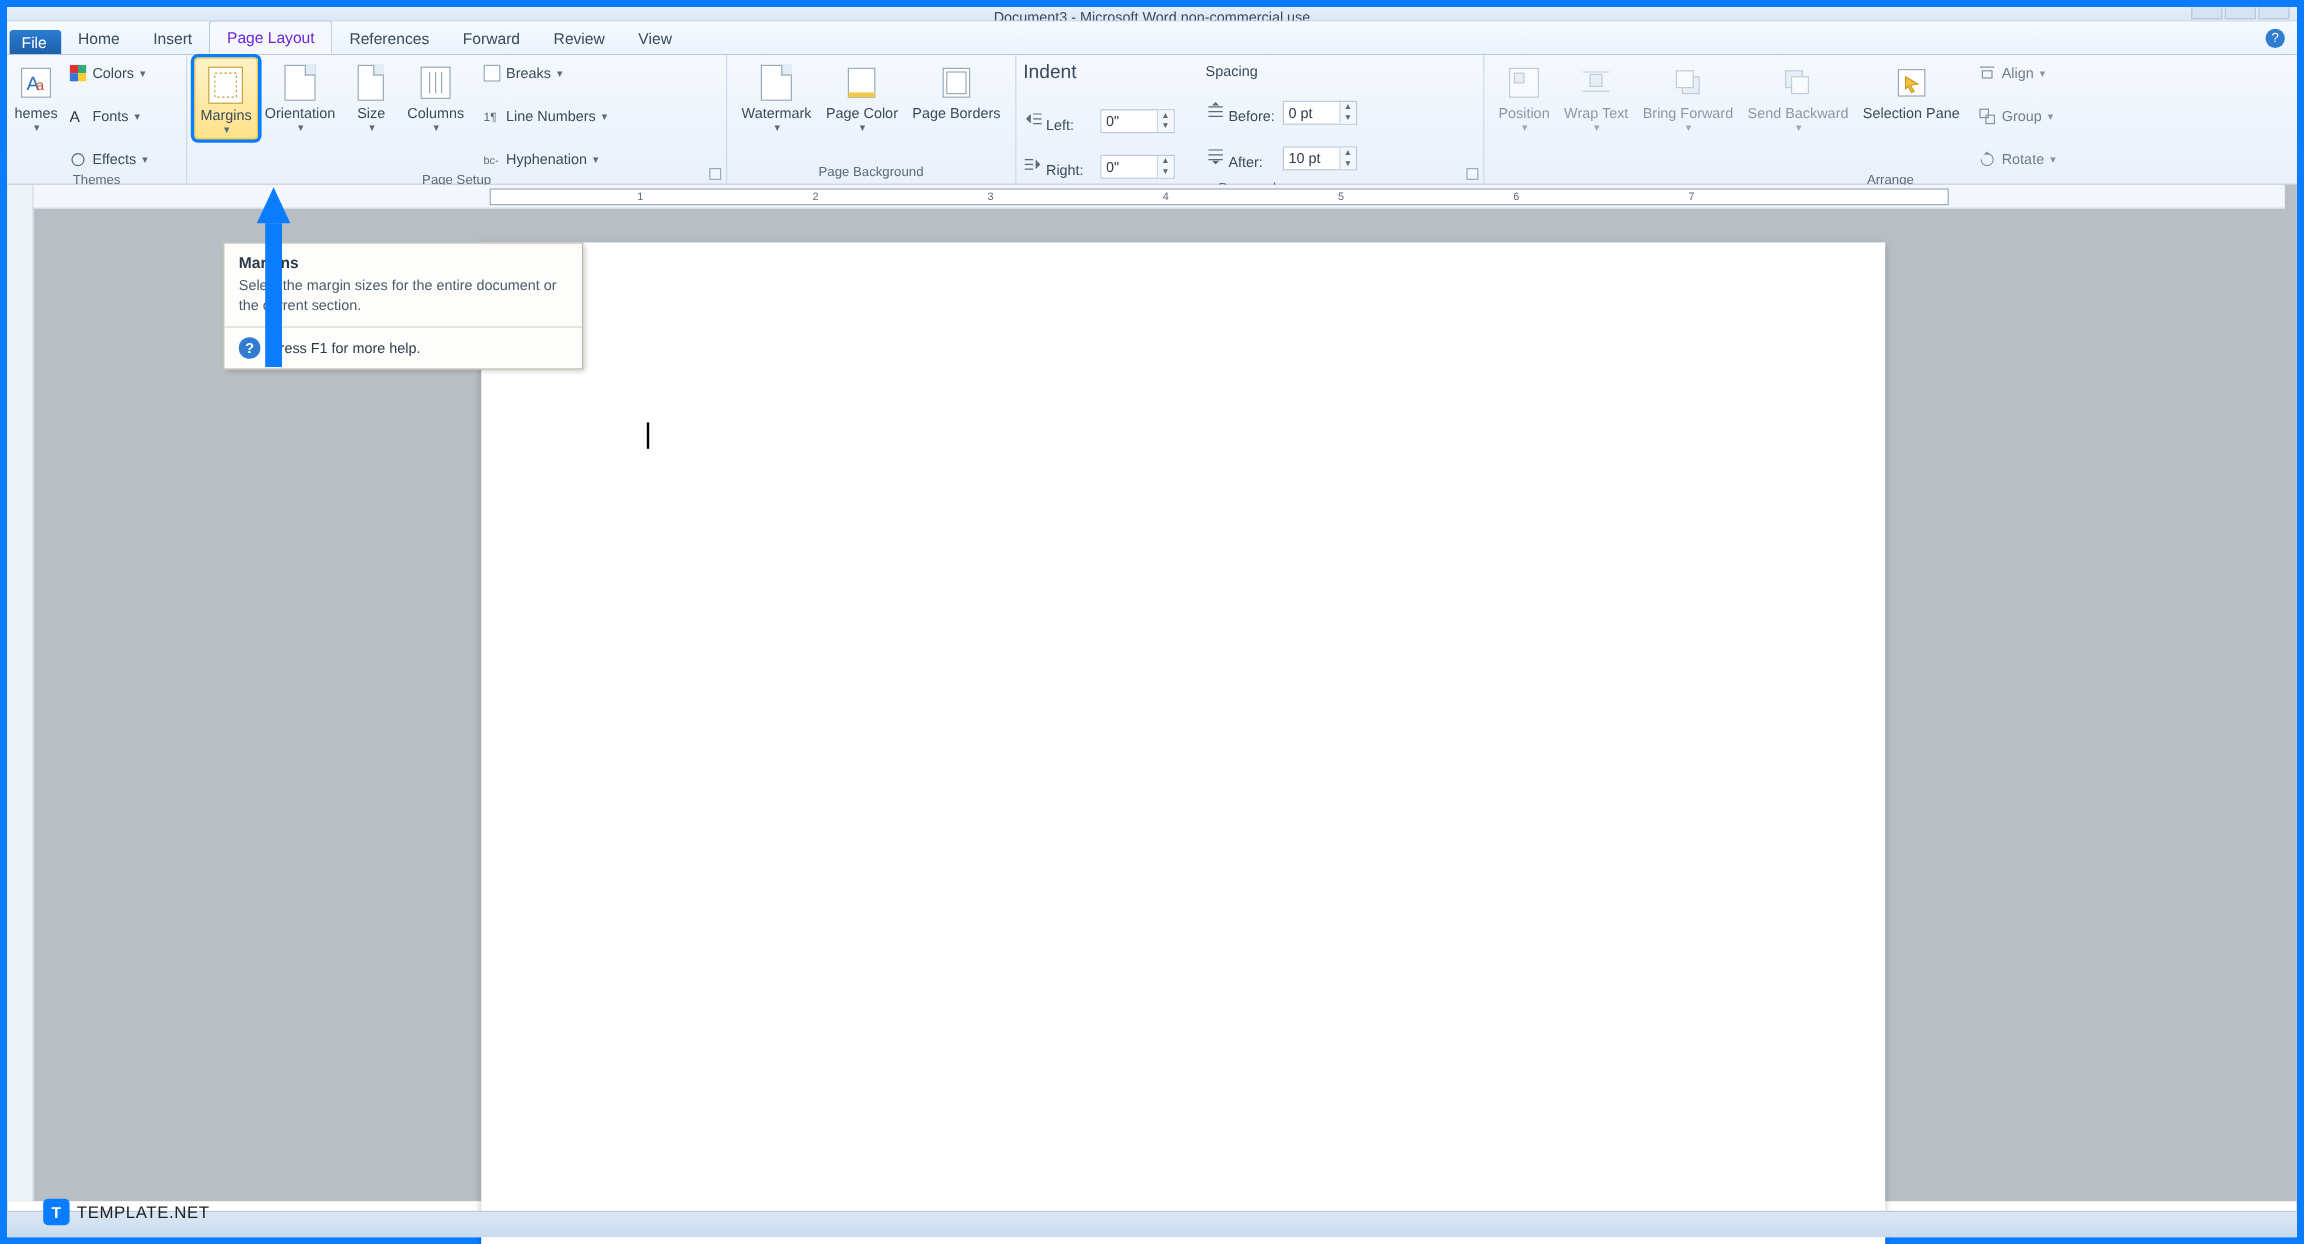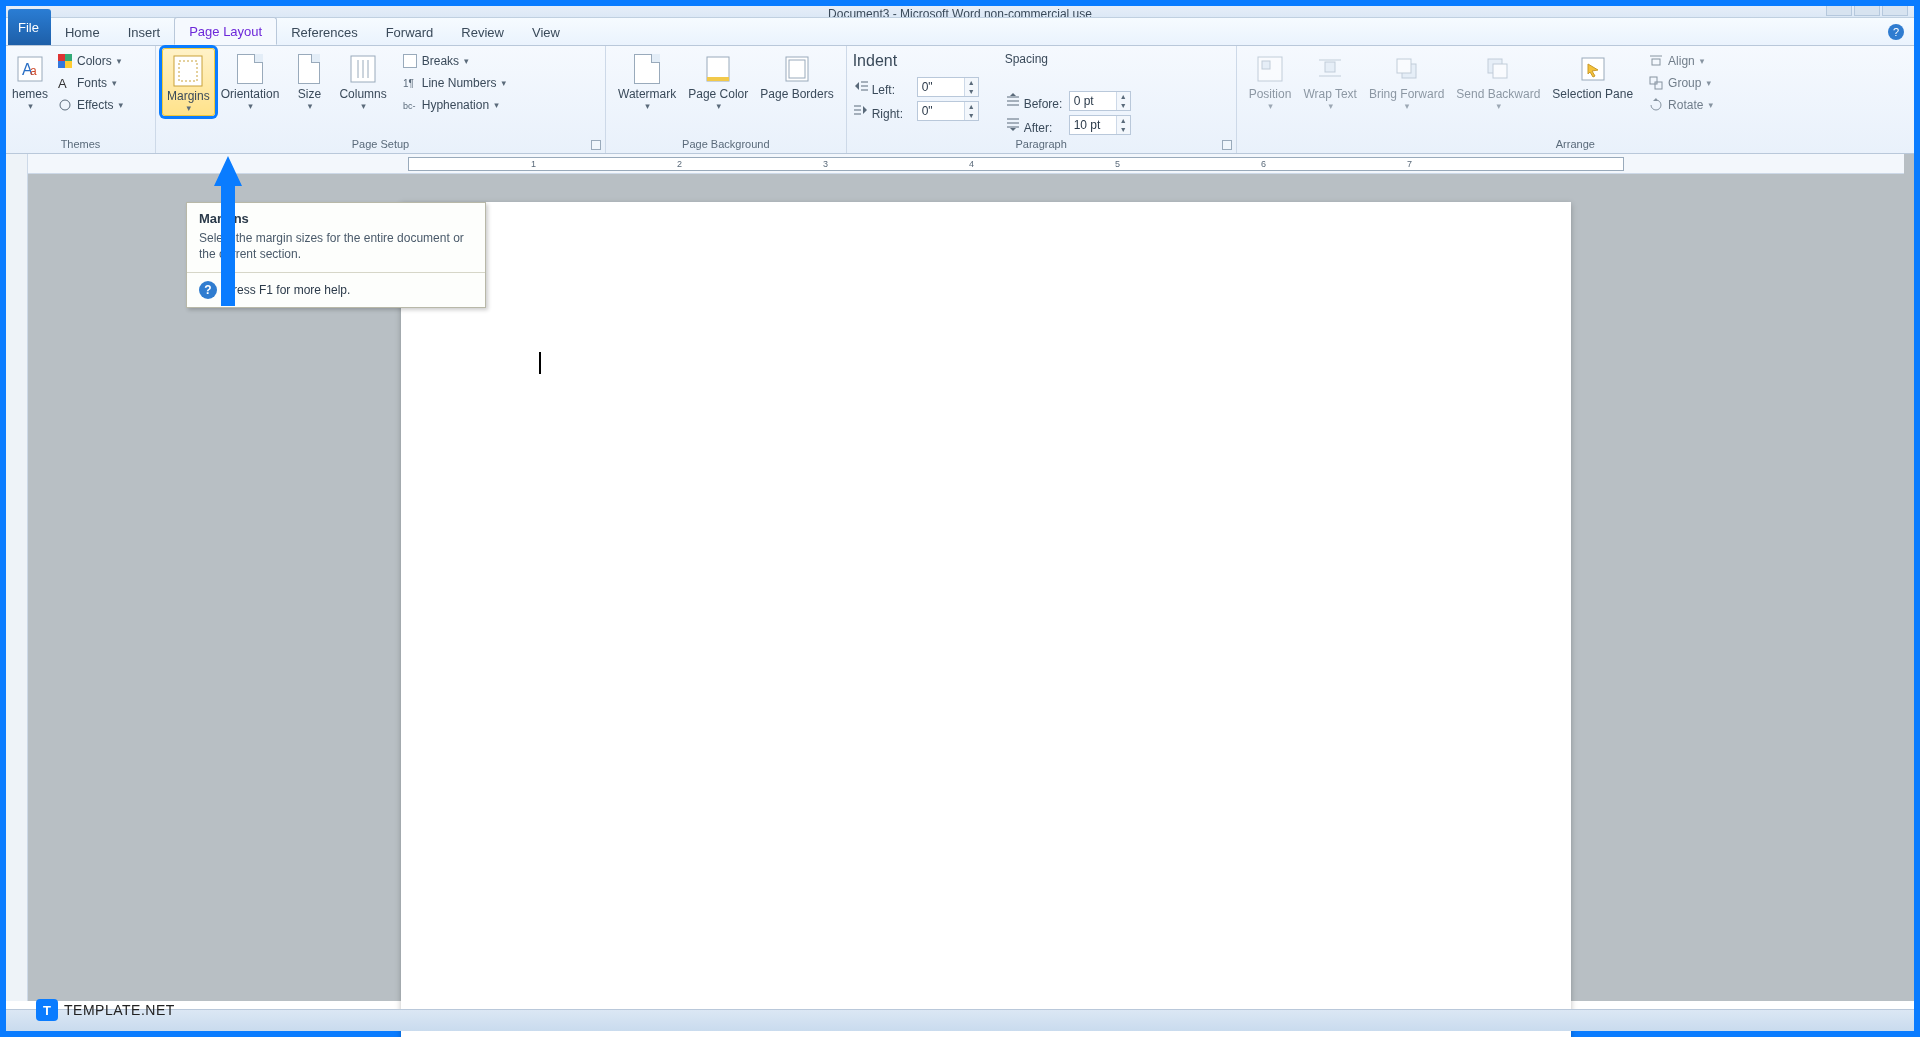--- a/index.html
+++ b/index.html
@@ -22,42 +22,42 @@
   .ribbon-tabs {
     height: 28px; display:flex; align-items:flex-end;
     background: linear-gradient(#f6fbff,#eaf3fd);
     border-bottom:1px solid #b9c8da;
     position: relative;
   }
   .tab-file {
     background: linear-gradient(#2a7dd4,#1e5fa8);
     color:#fff; font-size:13px; padding:5px 12px 5px 10px;
     border-radius:3px 3px 0 0; margin-left:2px;
-    height:36px; display:flex; align-items:center;margin-top:48px;
+    height:20px; display:flex; align-items:center;margin-top:48px;
   }
   .tab { font-size:13px; color:#3a4a5a; padding:6px 14px 5px; cursor:default; }
   .tab.active {
     background:#f5f9fe; border:1px solid #b9c8da; border-bottom:1px solid #f5f9fe;
     border-radius:3px 3px 0 0; color:#6d28d9;
   }
   .help-icon { position:absolute; right:10px; top:6px; width:16px; height:16px;
     border-radius:50%; background:#2f7cd0; color:#fff; font-size:11px;
     display:flex; align-items:center; justify-content:center; }
 
   
   .ribbon-body {
     height: 108px; background: linear-gradient(#f5f9fe,#e9f1fb);
     display:flex; border-bottom:1px solid #b9c8da; position:relative;
   }
   .group { border-right:1px solid #cdd9e8; display:flex; flex-direction:column; padding:2px 6px 0; position:relative; }
   .group-content { flex:1; display:flex; align-items:flex-start; }
   .group-label { text-align:center; font-size:11px; color:#5a6a7a; padding:2px 0 3px; position:relative; }
   .dlg-launch { position:absolute; right:4px; bottom:3px; width:10px; height:10px; border:1px solid #9ab; background:#f0f6fc; }
 
-  .vstack { display:flex; flex-direction:column; gap:4px; }
+  .vstack { display:flex; flex-direction:column; gap:18px; }
   .hstack { display:flex; align-items:flex-end; gap:3px; }
   .small-btn { display:flex; align-items:center; gap:4px; font-size:12px; color:#3a4a5a; padding:1px 3px; white-space:nowrap; }
   .small-btn .ico { width:16px; height:16px; display:inline-flex; align-items:center; justify-content:center; }
   .drop-caret { font-size:9px; color:#5a6a7a; margin-left:1px; }
 
   .big-btn { display:flex; flex-direction:column; align-items:center; justify-content:flex-start; padding:2px 6px 0; font-size:12px; color:#3a4a5a; min-width:48px; }
   .big-btn .big-ico { width:34px; height:34px; margin:2px 0 2px; display:flex; align-items:center; justify-content:center; }
   .big-btn .lbl { text-align:center; line-height:13px; }
 
   
@@ -319,21 +319,21 @@
             <div class="spin">
               <input value="0&quot;" style="">
               <div class="arrows">
                   <span>▲</span>
                   <span>▼</span>
                 </div>
             </div>
           </div>
         </div>
         <div class="vstack">
-          <span class="field-label" style="font-size:12px;color:#3a4a5a;margin-bottom:21px">Spacing</span>
+          <span class="field-label" style="font-size:12px;color:#3a4a5a;margin-bottom:0">Spacing</span>
           <div class="hstack">
             <span class="ico"><svg width="16" height="14">
                   <line x1="2" y1="4" x2="14" y2="4" stroke="#5a6a7a"></line>
                   <line x1="2" y1="8" x2="14" y2="8" stroke="#5a6a7a"></line>
                   <line x1="2" y1="12" x2="14" y2="12" stroke="#5a6a7a"></line>
                   <path d="M8 0 L5 3 L11 3 Z" fill="#5a6a7a"></path>
                 </svg></span>
             <span class="field-label">Before:</span>
             <div class="spin">
               <input value="0 pt" style="">

